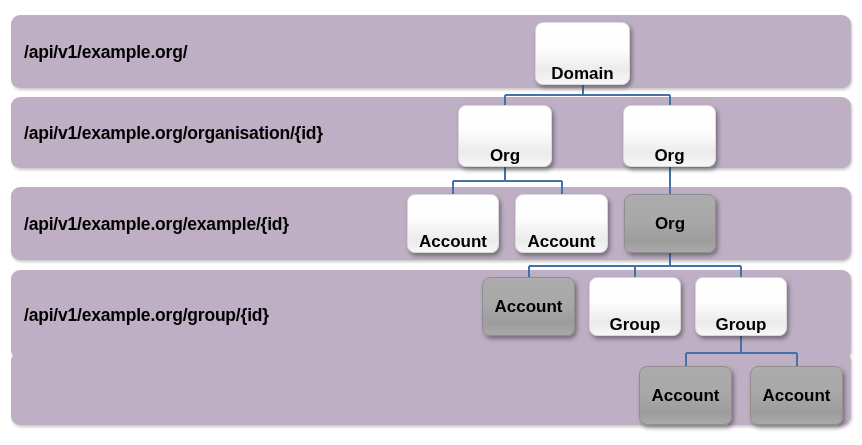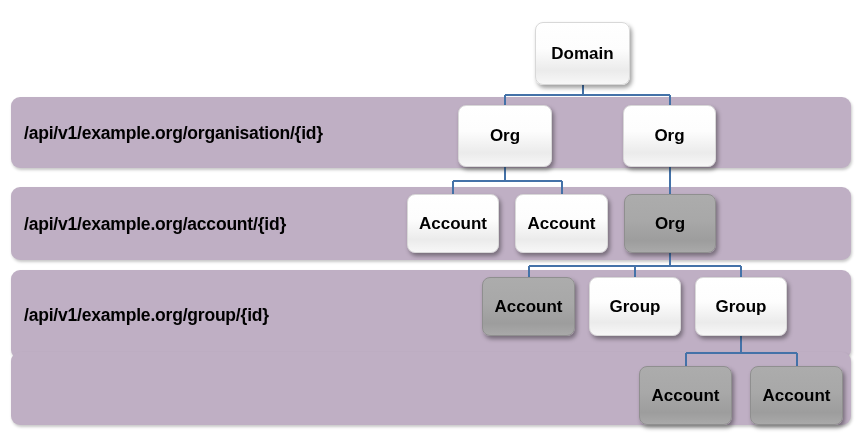--- a/index.html
+++ b/index.html
@@ -63,36 +63,40 @@
     font-weight: bold;
     color: #000000;
     box-shadow: 2px 3px 4px rgba(0,0,0,0.38);
     border: 1px solid #d2d2d2;
     box-sizing: border-box;
     white-space: nowrap;
   }
   .node.white {
     background: linear-gradient(180deg, #ffffff 0%, #fdfdfd 42%, #ebebeb 78%, #f7f7f7 100%);
     border-color: #d8d8d8;
+    align-items: flex-end;
   }
   .node.gray {
     background: linear-gradient(180deg, #acacac 0%, #a8a8a8 45%, #9d9d9d 80%, #a9a9a9 100%);
     border-color: #8f8f8f;
   }
 </style>
 </head>
 <body>
 
 <div id="diagram">
 
+  <div class="band" style="left: 11px; top: 15px; width: 840px; height: 73px; background: rgb(191, 175, 196);">
+    <span class="band-label">/api/v1/example.org/</span>
+  </div>
   <div class="band" style="left: 11px; top: 97px; width: 840px; height: 71px; background: rgb(191, 175, 196);">
     <span class="band-label">/api/v1/example.org/organisation/{id}</span>
   </div>
   <div class="band" style="left: 11px; top: 187px; width: 840px; height: 73px; background: rgb(191, 175, 196);">
-    <span class="band-label">/api/v1/example.org/account/{id}</span>
+    <span class="band-label">/api/v1/example.org/example/{id}</span>
   </div>
   <div class="band" style="left: 11px; top: 270px; width: 840px; height: 89px; background: rgb(191, 175, 196);">
     <span class="band-label">/api/v1/example.org/group/{id}</span>
   </div>
   <div class="band" style="left: 11px; top: 352px; width: 840px; height: 73px; background: rgb(191, 175, 196);">
     <span class="band-label"></span>
   </div>
 
   <svg id="connectors" viewBox="0 0 862 445" width="862" height="445">
       <line x1="583" y1="85" x2="583" y2="95" stroke="#4472a8" stroke-width="1.4" shape-rendering="crispEdges"></line>

